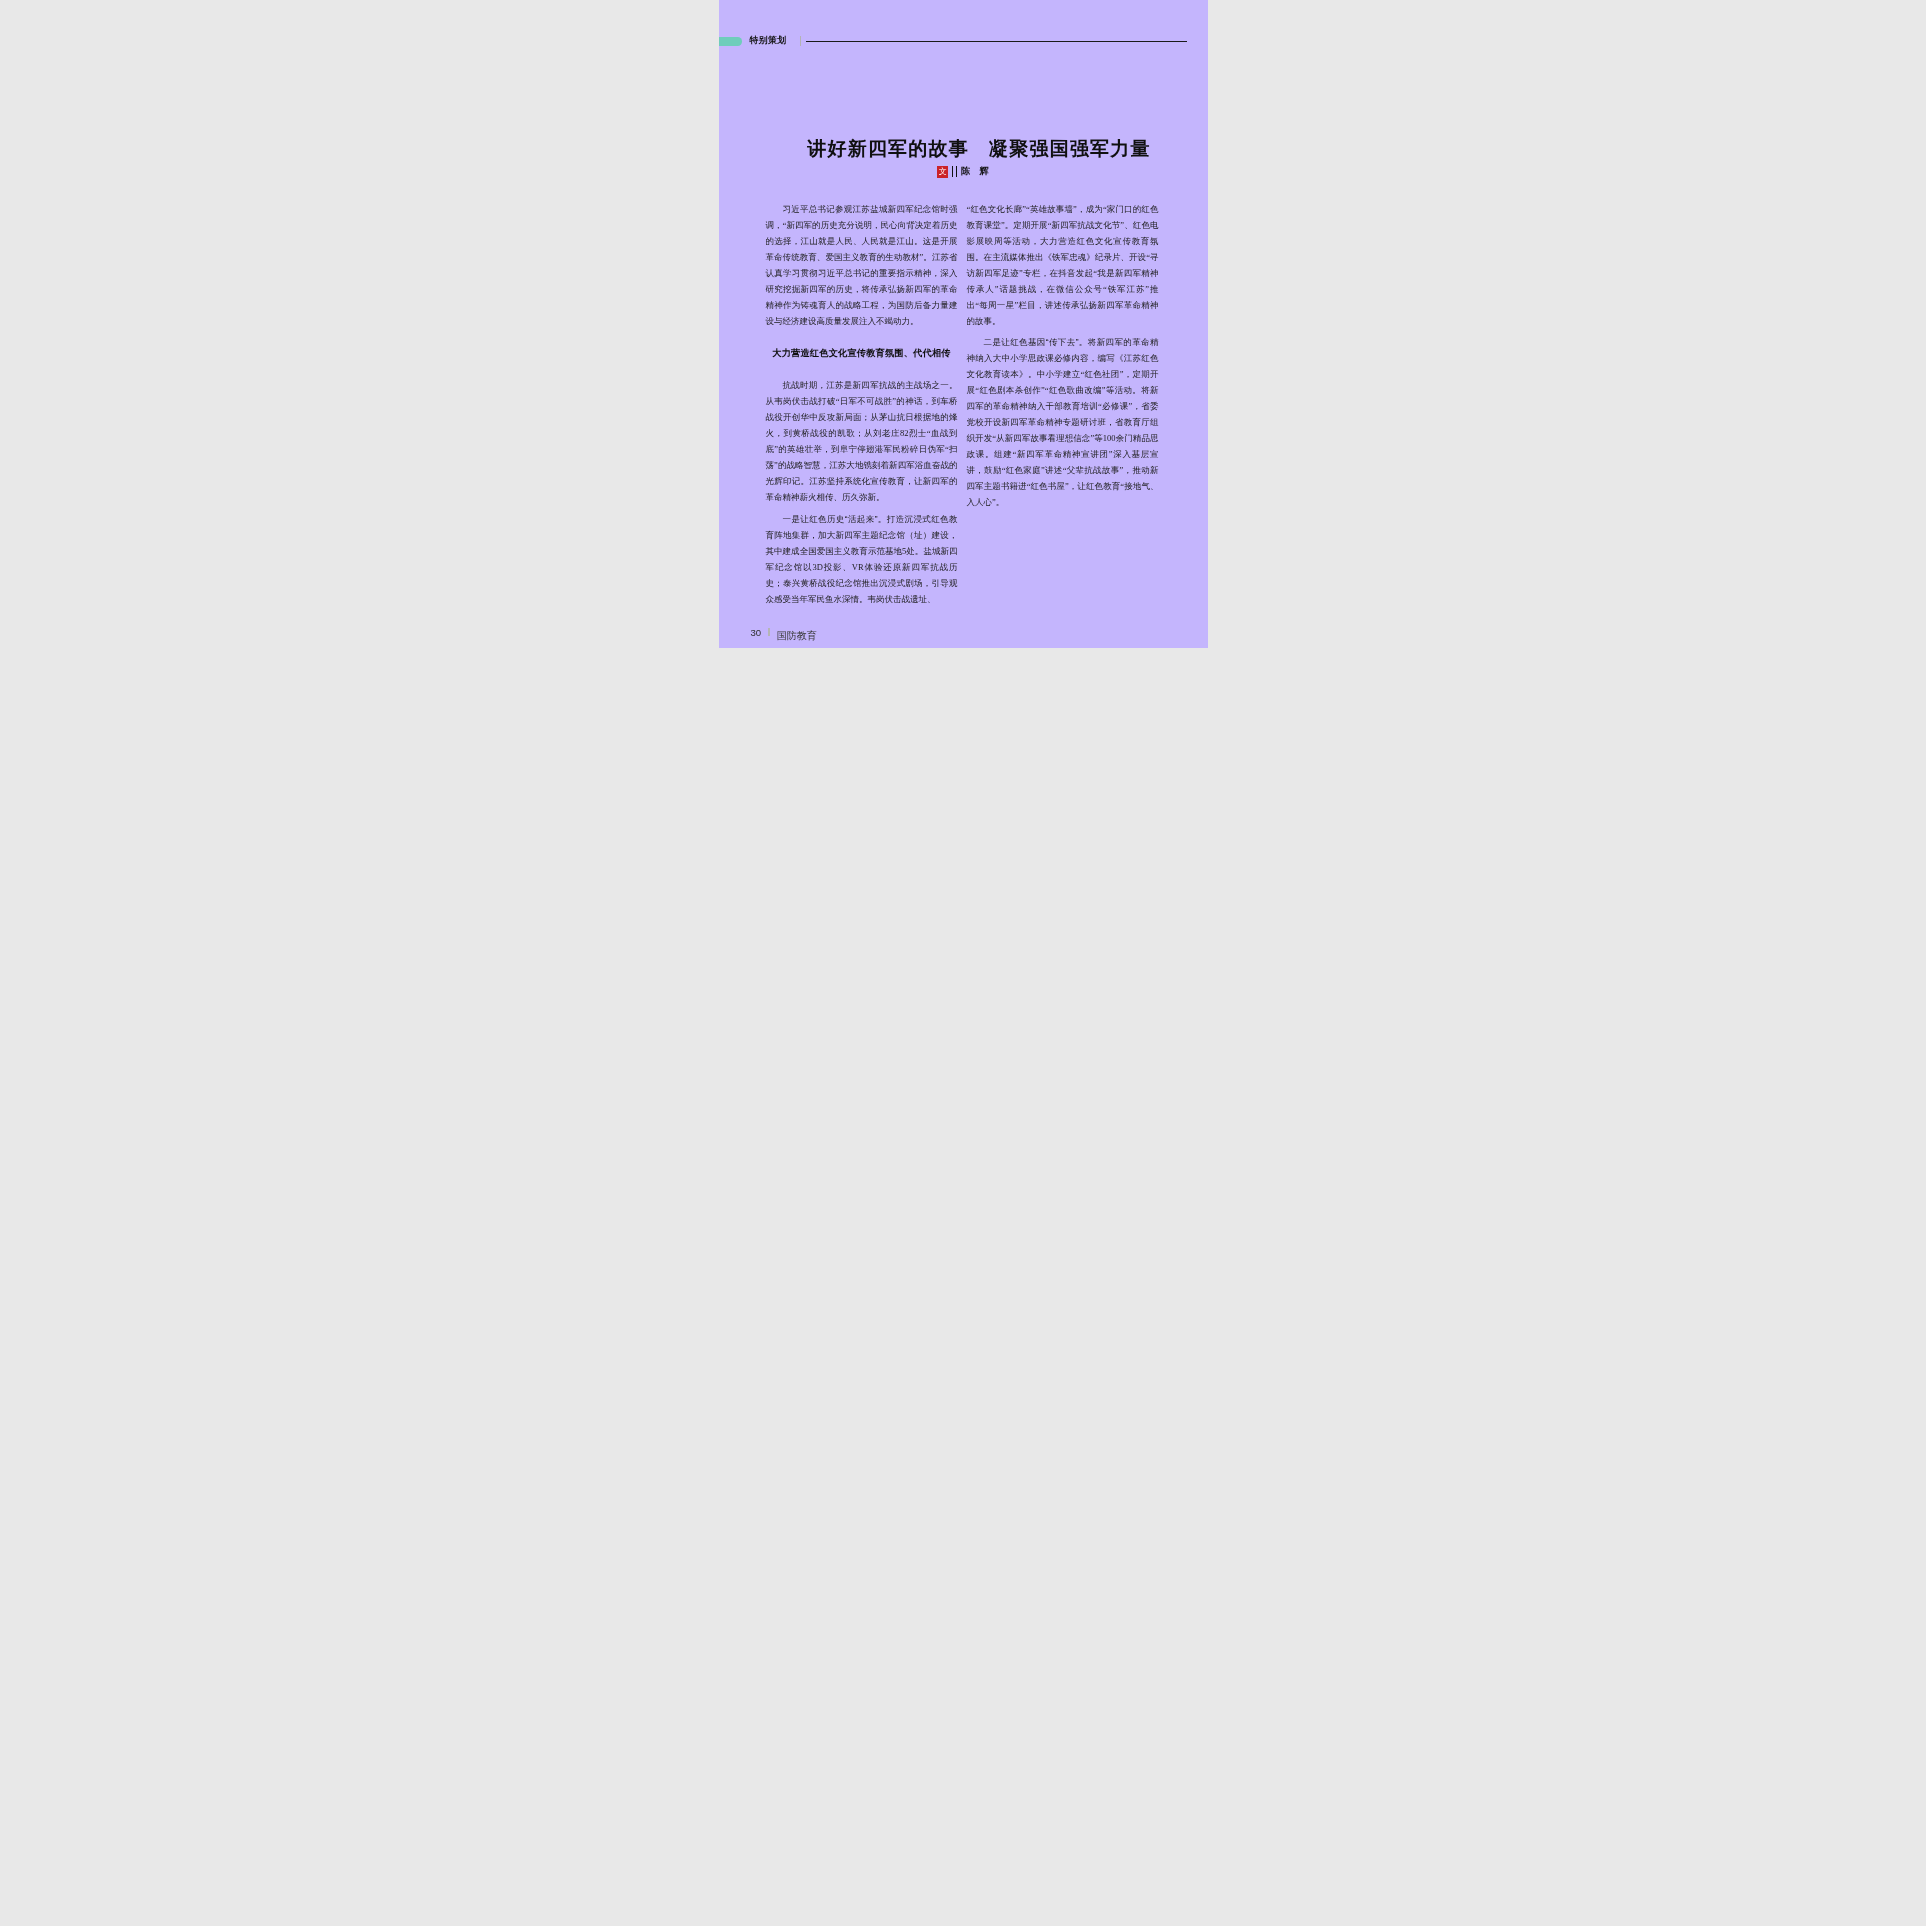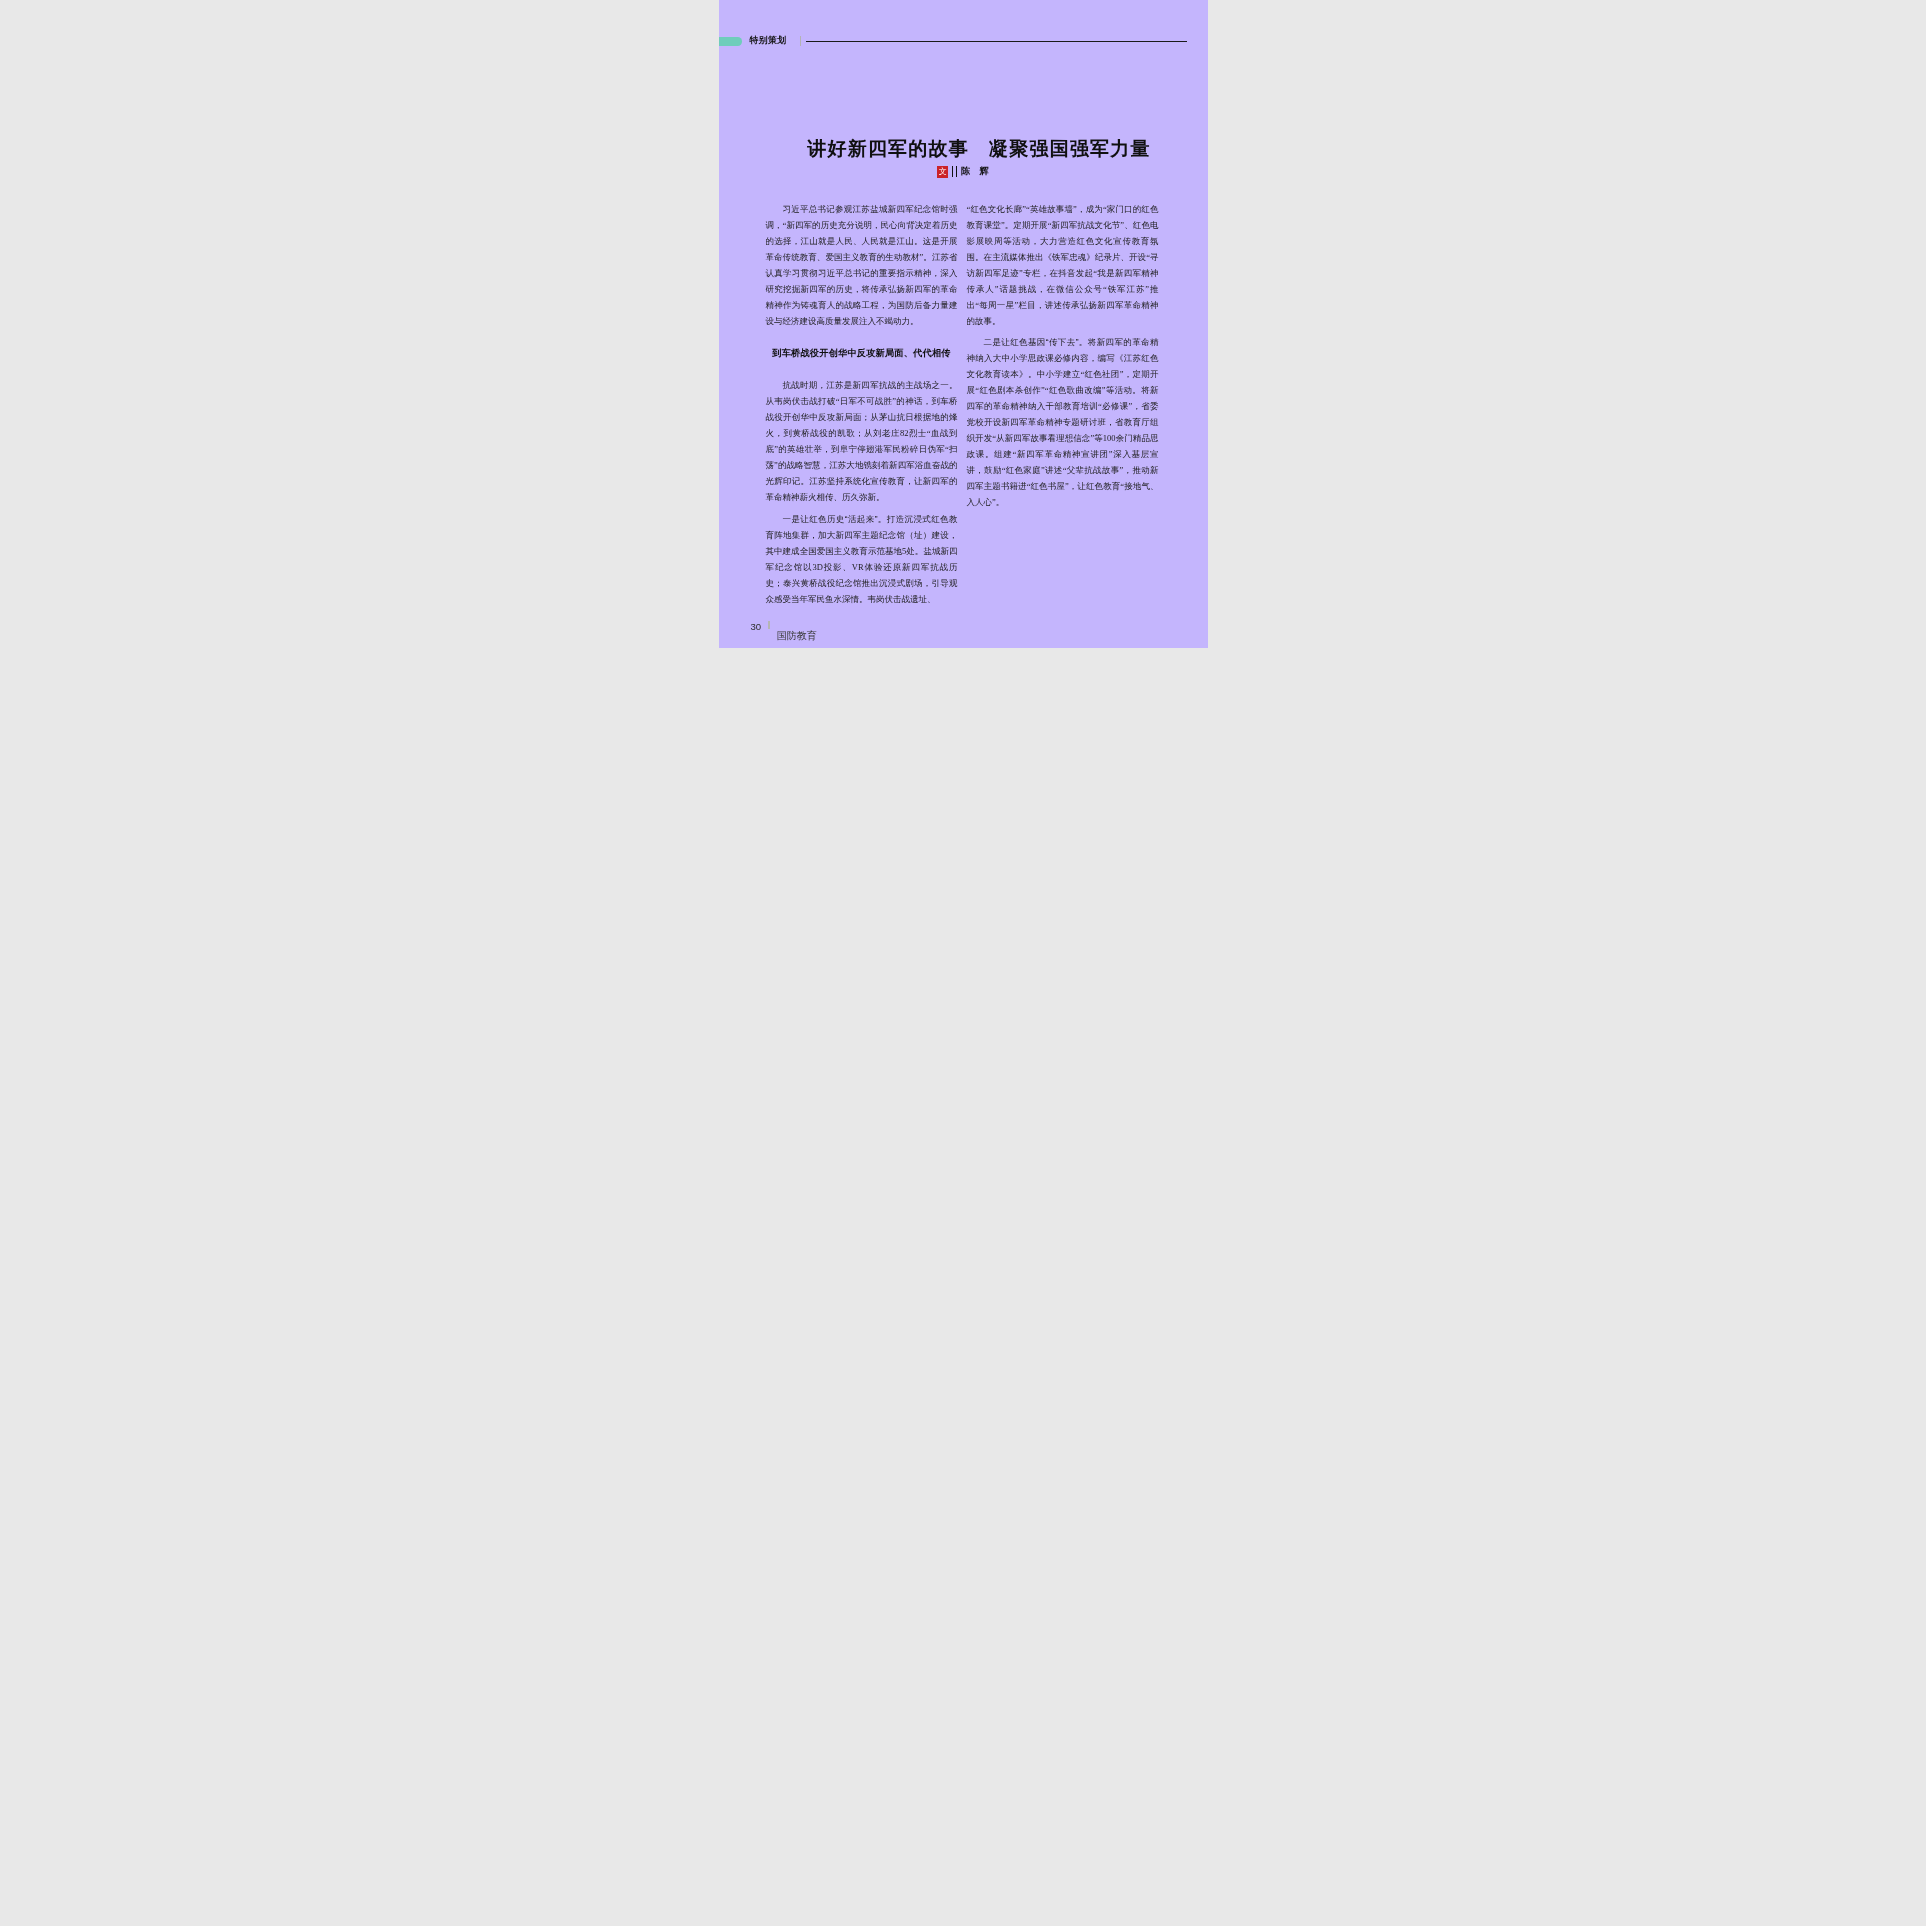--- a/index.html
+++ b/index.html
@@ -80,21 +80,21 @@
   .section-heading{
     margin:17.7px 0 17.7px 0;
     text-align:center;
     font-family:"Liberation Sans", sans-serif;
     font-weight:700;font-size:9.2px;line-height:13px;
     letter-spacing:0.2px;color:#101010;
   }
   
   .footer{
     position:absolute;left:32px;top:621px;
-    display:flex;gap:7px;
+    display:flex;align-items:center;gap:7px;
   }
   .footer-page{
     font-family:"Liberation Sans", sans-serif;
     font-size:9.6px;color:#2e2e2e;
   }
   .footer-bar{
     width:1.5px;height:8px;background:#b5b5b5;
   }
   .footer-mag{
     font-family:"Liberation Sans", sans-serif;
@@ -113,21 +113,21 @@
 
   <h1 class="title">讲好新四军的故事　凝聚强国强军力量</h1>
   <div class="byline">
     <span class="byline-box">文</span>
     <span class="byline-sep"></span>
     <span class="byline-author">陈　辉</span>
   </div>
 
   <div class="col col-left">
     <p class="body-p indent"><span>习近平总书记参观江苏盐城新四军纪念馆时强调，“新四军的历史充分说明，民心向背决定着历史的选择，江山就是人民、人民就是江山。这是开展革命传统教育、爱国主义教育的生动教材”。江苏省认真学习贯彻习近平总书记的重要指示精神，深入研究挖掘新四军的历史，将传承弘扬新四军的革命精神作为铸魂育人的战略工程，为国防后备力量建设与经济建设高质量发展注入不竭动力。</span></p>
-    <h2 class="section-heading">到车桥战役开创华中反攻新局面、代代相传</h2>
+    <h2 class="section-heading">大力营造红色文化宣传教育氛围、代代相传</h2>
     <p class="body-p indent"><span>抗战时期，江苏是新四军抗战的主战场之一。从韦岗伏击战打破“日军不可战胜”的神话，到车桥战役开创华中反攻新局面；从茅山抗日根据地的烽火，到黄桥战役的凯歌；从刘老庄82烈士“血战到底”的英雄壮举，到阜宁停翅港军民粉碎日伪军“扫荡”的战略智慧，江苏大地镌刻着新四军浴血奋战的光辉印记。江苏坚持系统化宣传教育，让新四军的革命精神薪火相传、历久弥新。</span></p>
     <p class="body-p indent"><span class="lead">一是让红色历史“活起来”。</span><span>打造沉浸式红色教育阵地集群，加大新四军主题纪念馆（址）建设，其中建成全国爱国主义教育示范基地5处。盐城新四军纪念馆以3D投影、VR体验还原新四军抗战历史；泰兴黄桥战役纪念馆推出沉浸式剧场，引导观众感受当年军民鱼水深情。韦岗伏击战遗址、</span></p>
   </div>
 
   <div class="col col-right">
     <p class="body-p"><span>“红色文化长廊”“英雄故事墙”，成为“家门口的红色教育课堂”。定期开展“新四军抗战文化节”、红色电影展映周等活动，大力营造红色文化宣传教育氛围。在主流媒体推出《铁军忠魂》纪录片、开设“寻访新四军足迹”专栏，在抖音发起“我是新四军精神传承人”话题挑战，在微信公众号“铁军江苏”推出“每周一星”栏目，讲述传承弘扬新四军革命精神的故事。</span></p>
     <p class="body-p indent"><span class="lead">二是让红色基因“传下去”。</span><span>将新四军的革命精神纳入大中小学思政课必修内容，编写《江苏红色文化教育读本》。中小学建立“红色社团”，定期开展“红色剧本杀创作”“红色歌曲改编”等活动。将新四军的革命精神纳入干部教育培训“必修课”，省委党校开设新四军革命精神专题研讨班，省教育厅组织开发“从新四军故事看理想信念”等100余门精品思政课。组建“新四军革命精神宣讲团”深入基层宣讲，鼓励“红色家庭”讲述“父辈抗战故事”，推动新四军主题书籍进“红色书屋”，让红色教育“接地气、入人心”。</span></p>
   </div>
 
   <div class="footer">

